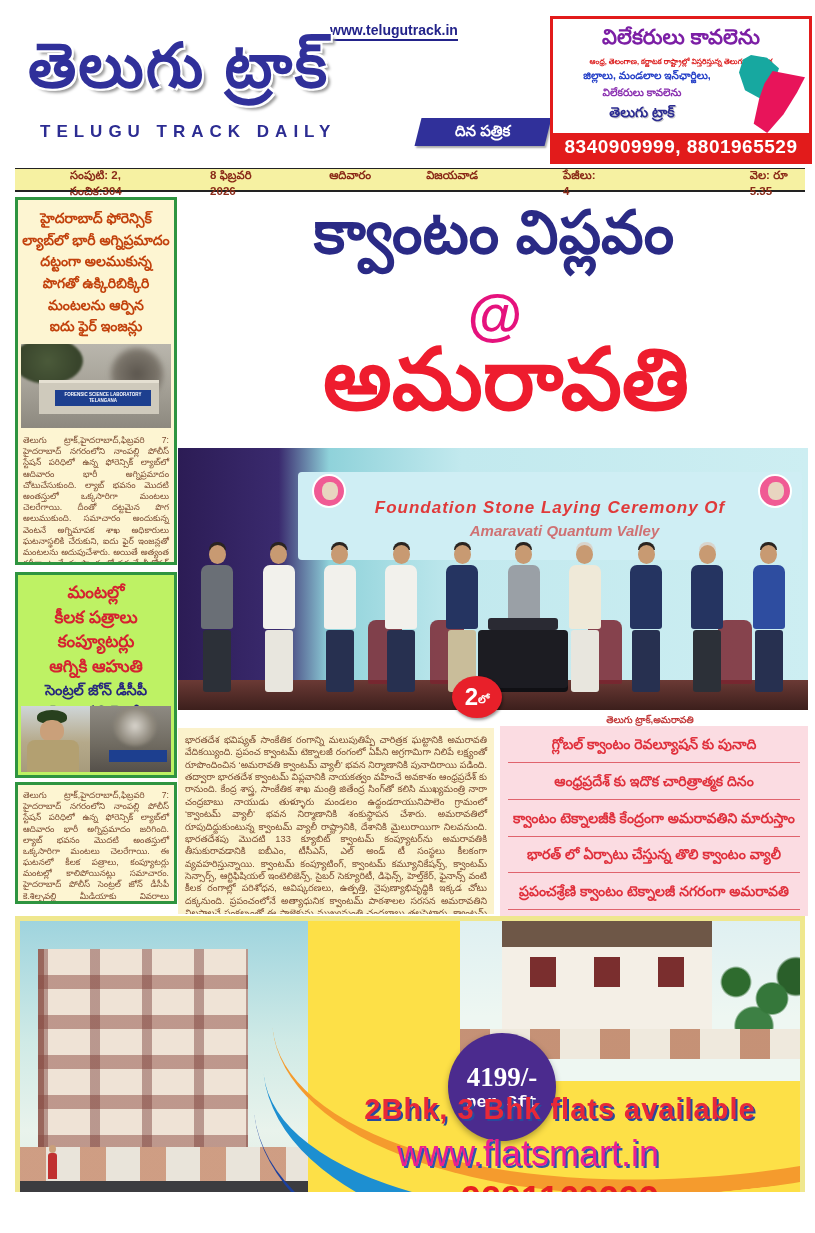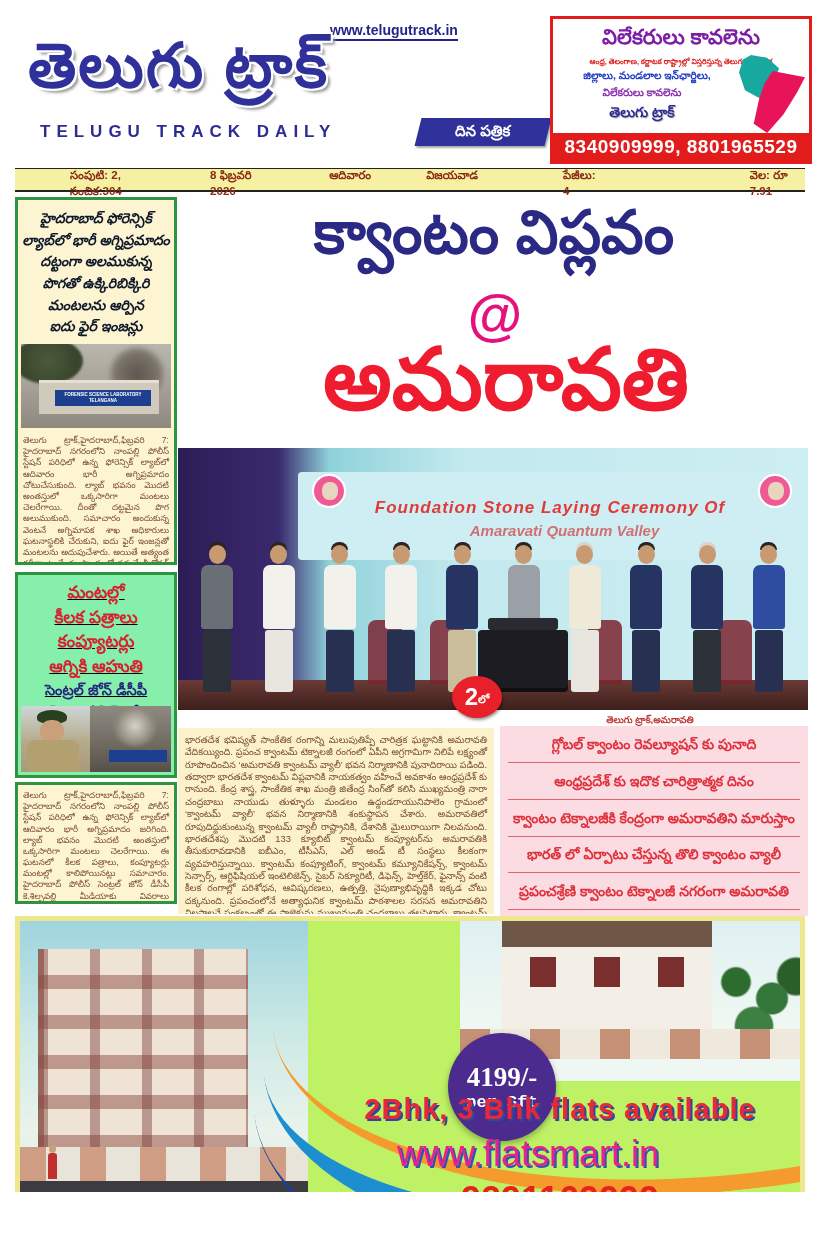--- a/index.html
+++ b/index.html
@@ -32,32 +32,32 @@
   
   .dateline { position:absolute; left:15px; top:168px; width:790px; height:24px; background:#f6f1a2;
              border-top:1px solid #222; border-bottom:2px solid #222; display:flex; }
   .dateline span { color:#8a2a18; font-size:11.5px; font-weight:bold; }
   .dl-vol   { margin-left:55px; } .dl-date { margin-left:48px; } .dl-day { margin-left:58px; }
   .dl-city  { margin-left:55px; } .dl-pages{ margin-left:85px; } .dl-price{ margin-left:150px; }
 
   
   .story1 { position:absolute; left:15px; top:197px; width:162px; height:368px; border:3px solid #2e9440; background:#fdf5d2; overflow:hidden; }
   .s1-headline { padding:8px 4px 4px; text-align:center; }
-  .s1-headline div { color:#0f172a; font-weight:800; font-size:14px; line-height:1.55;font-style:italic; }
+  .s1-headline div { color:#c2410c; font-weight:800; font-size:14px; line-height:1.55; }
   .s1-photo { position:relative; margin:2px 3px; height:84px; background:linear-gradient(180deg,#b9b6ad 0%,#a8a49a 45%,#8d897f 100%); overflow:hidden; }
   .s1-smoke { position:absolute; right:6px; top:2px; width:56px; height:56px; border-radius:50%;
              background:radial-gradient(circle,#5c564e 0%,#7b756b 55%,rgba(120,115,105,0) 75%); filter:blur(2px); }
   .s1-tree { position:absolute; left:-8px; top:-6px; width:70px; height:46px; border-radius:50%;
              background:radial-gradient(circle,#4b5a3a,#39452c 70%); filter:blur(1px); }
   .s1-bldg { position:absolute; left:18px; bottom:14px; width:120px; height:34px; background:#cfcabc; border-top:3px solid #e5e0d2; }
   .s1-sign { position:absolute; left:34px; bottom:22px; width:96px; height:16px; background:#1d3f8f; color:#fff;
              font-size:4.5px; font-weight:bold; text-align:center; line-height:1.4; padding-top:2px; }
   .s1-body, .s2-body { padding:5px 5px; color:#7a4a30; font-size:8.6px; line-height:1.3; text-align:justify; }
 
-  .story2 { position:absolute; left:15px; top:572px; width:162px; height:206px; border:3px solid #2e9440; background:#86efac; overflow:hidden;text-decoration:underline; }
+  .story2 { position:absolute; left:15px; top:572px; width:162px; height:206px; border:3px solid #2e9440; background:#bef264; overflow:hidden; }
   .s2-headline { padding-top:6px; text-align:center; }
   .s2-headline .red { color:#d62230; font-weight:800; font-size:17px; line-height:1.45; }
   .s2-headline .navy { color:#27277e; font-weight:800; font-size:14.5px; line-height:1.5; }
   .s2-photo { position:absolute; left:3px; bottom:3px; right:3px; height:66px; background:#9a948a; overflow:hidden; }
   .s2-officer { position:absolute; left:0; top:0; width:46%; height:100%; background:linear-gradient(180deg,#cfd6d8 0%,#b5a98a 55%,#a79b7c 100%); }
   .s2-beret { position:absolute; left:16px; top:4px; width:30px; height:14px; background:#28401e; border-radius:50% 50% 40% 40%; }
   .s2-face  { position:absolute; left:19px; top:14px; width:24px; height:22px; background:#caa07a; border-radius:45%; }
   .s2-uniform{ position:absolute; left:6px; top:34px; width:52px; height:32px; background:#b3a071; border-radius:8px 8px 0 0; }
   .s2-fire { position:absolute; right:0; top:0; width:54%; height:100%; background:linear-gradient(180deg,#8e8a82 0%,#6f6a60 60%,#55504a 100%); }
   .s2-fsmoke{ position:absolute; right:14px; top:0; width:44px; height:40px; border-radius:50%;
@@ -103,21 +103,21 @@
   .photo-caption { position:absolute; left:500px; top:714px; width:300px; text-align:center; color:#c23838; font-size:9.5px; font-weight:bold; }
 
   .main-body { position:absolute; left:178px; top:728px; width:316px; height:186px; background:#fbf2cc; padding:6px 7px;
              color:#7a4a30; font-size:9.3px; line-height:1.33; text-align:justify; overflow:hidden; }
   .subheads { position:absolute; left:500px; top:726px; width:308px; height:190px; background:#fbdce2; padding:10px 8px 6px;
              display:flex; flex-direction:column; justify-content:space-between; }
   .subheads div { text-align:center; color:#e0303c; font-size:14px; font-weight:800; padding-bottom:6px; border-bottom:1.5px solid #e0636d; }
   .subheads div:last-child { border-bottom:1.5px solid #e0636d; }
 
   
-  .flats { position:absolute; left:15px; top:916px; width:790px; height:310px; background:#bef264; border:5px solid #efe78e; overflow:hidden; }
+  .flats { position:absolute; left:15px; top:916px; width:790px; height:310px; background:#fde047; border:5px solid #efe78e; overflow:hidden; }
   .fl-left { position:absolute; left:0; top:0; width:288px; height:100%; background:linear-gradient(180deg,#9fd4de 0%,#cfeae6 40%,#e9f3ec 70%,#d8e8e0 100%); overflow:hidden; }
   .fl-bldg { position:absolute; left:18px; top:28px; width:210px; height:218px; background:#efe3d6; box-shadow:6px 0 0 #b4897b inset; }
   .fl-bldg .stripes { position:absolute; left:0; top:0; width:100%; height:100%;
              background:repeating-linear-gradient(180deg, rgba(140,80,70,0.0) 0 26px, rgba(150,90,80,0.55) 26px 40px); }
   .fl-bldg .cols { position:absolute; left:0; top:0; width:100%; height:100%;
              background:repeating-linear-gradient(90deg, rgba(120,60,55,0.45) 0 10px, rgba(0,0,0,0) 10px 52px); }
   .fl-road { position:absolute; left:0; bottom:0; width:100%; height:40px; background:#3c3c40; }
   .fl-road::after { content:""; position:absolute; left:0; top:18px; width:100%; height:3px;
              background:repeating-linear-gradient(90deg,#d8d8d8 0 24px, rgba(0,0,0,0) 24px 48px); }
   .fl-wall { position:absolute; left:0; bottom:40px; width:100%; height:34px; background:#e9e4da;
@@ -182,21 +182,21 @@
     </div>
     <div class="recruit-phones">8340909999, 8801965529</div>
   </div>
 
   <div class="dateline">
     <span class="dl-vol">సంపుటి: 2, సంచిక:304</span>
     <span class="dl-date">8 ఫిబ్రవరి 2026</span>
     <span class="dl-day">ఆదివారం</span>
     <span class="dl-city">విజయవాడ</span>
     <span class="dl-pages">పేజీలు: 4</span>
-    <span class="dl-price">వెల: రూ 7.91</span>
+    <span class="dl-price">వెల: రూ 5.35</span>
   </div>
 
   <div class="story1">
     <div class="s1-headline">
       <div>హైదరాబాద్ ఫోరెన్సిక్</div>
       <div>ల్యాబ్‌లో భారీ అగ్నిప్రమాదం</div>
       <div>దట్టంగా అలముకున్న</div>
       <div>పొగతో ఉక్కిరిబిక్కిరి</div>
       <div>మంటలను ఆర్పిన</div>
       <div>ఐదు ఫైర్ ఇంజన్లు</div>

